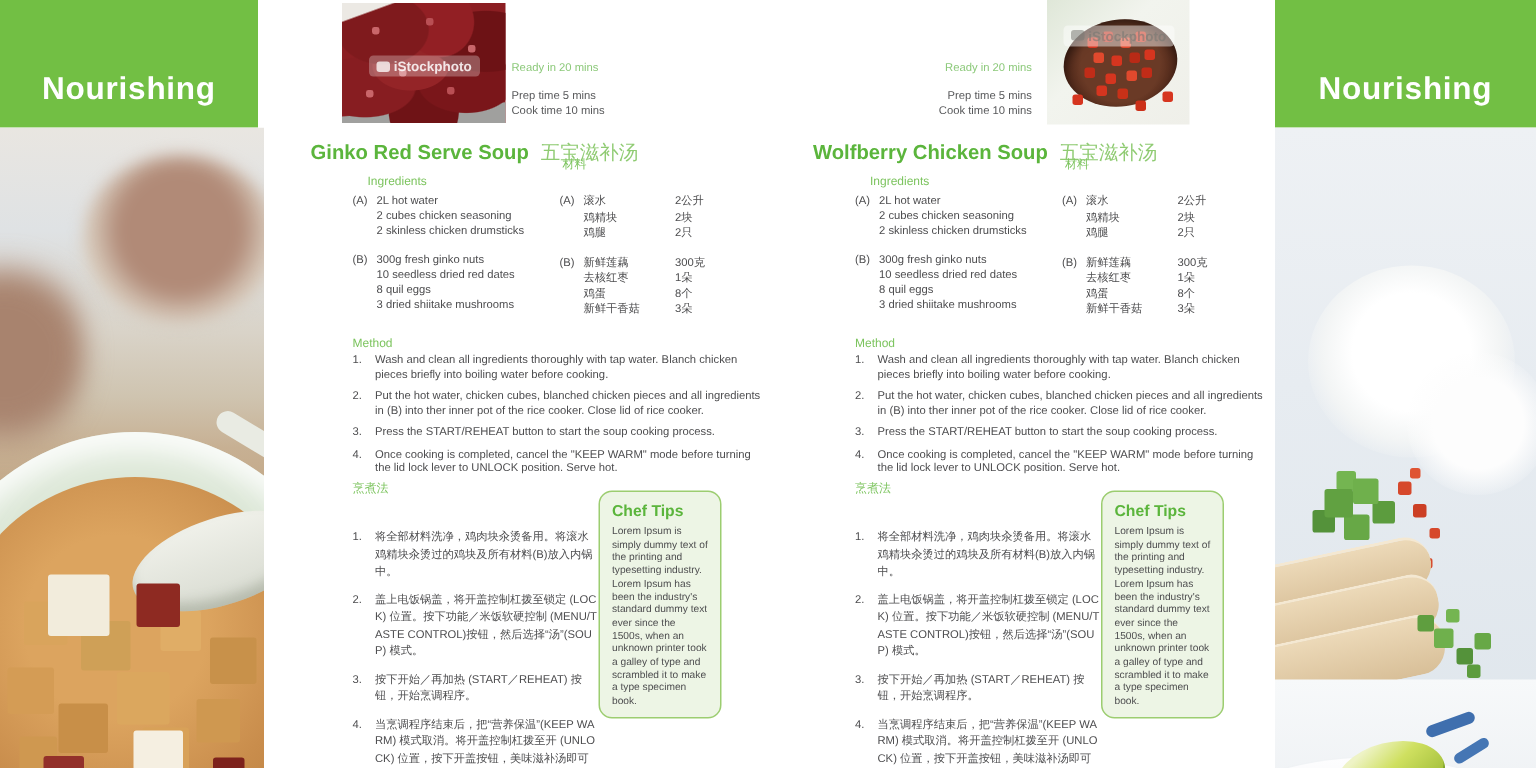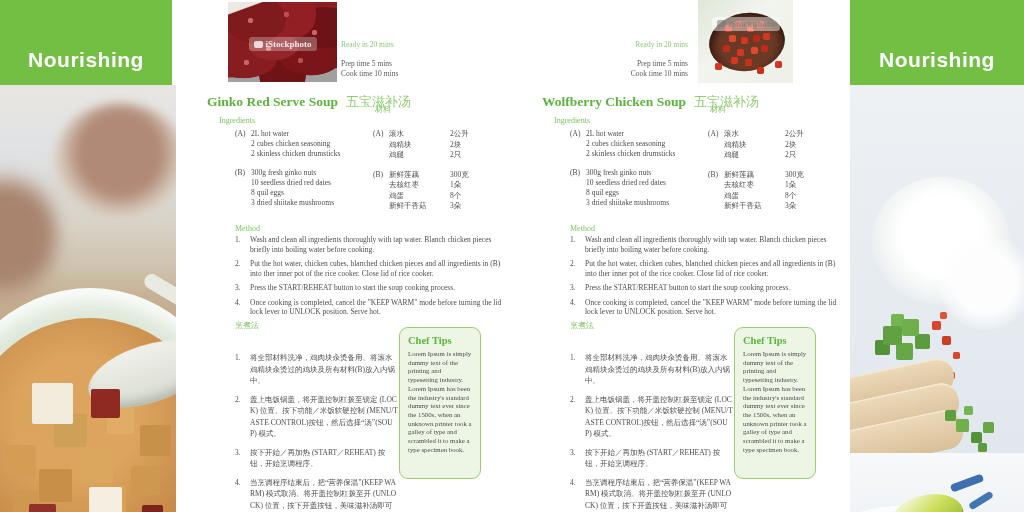--- a/index.html
+++ b/index.html
@@ -94,31 +94,31 @@
     28px 48px 0 3px #c12c18,42px 52px 0 3px #d6351f,56px 50px 0 3px #e0492d,66px 48px 0 3px #c12c18,
     36px 60px 0 3px #d6351f,50px 62px 0 3px #c83118,20px 66px 0 3px #d6351f,62px 70px 0 3px #cc3019,
     80px 64px 0 3px #d6351f;}
   .wm{position:absolute;left:50%;transform:translateX(-50%);display:flex;align-items:center;gap:3px;
       background:rgba(255,255,255,.28);border-radius:3px;padding:2px 5px;color:rgba(255,255,255,.85);
       font-size:9px;font-weight:bold;white-space:nowrap;}
   .wm-dates{top:44%;}
   .wm-goji{top:20%;color:rgba(120,120,115,.6);background:rgba(255,255,255,.45);}
   .cam{display:inline-block;width:9px;height:7px;border-radius:2px;background:currentColor;opacity:.9;}
   
-  .recipe{position:absolute;top:0;left:0;width:512px;height:376px;font-family:Liberation Serif, serif;}
+  .recipe{position:absolute;top:0;left:0;width:512px;height:376px;}
   #recipeR{left:335px;}
   .timing{position:absolute;font-size:7.5px;line-height:10px;color:#58595b;}
   .timingL{left:341px;top:40px;}
   .timingR{left:225px;top:40px;width:128px;text-align:right;}
   .ready{color:#8cc97a;margin-bottom:9px;}
   .title{position:absolute;left:207px;top:93px;margin:0;font-size:13.5px;white-space:nowrap;}
   .ten{color:#5bb53c;font-weight:bold;}
   .tzh{color:#8fcb72;font-weight:normal;font-size:13px;margin-left:8px;}
   .sechead{position:absolute;font-size:8px;color:#7cc45e;}
-  .h-ing{left:219px;top:116px;}
+  .h-ing{left:245px;top:116px;}
   .h-zh{left:375px;top:104px;}
   .h-method{left:235px;top:224px;}
   .h-zhm{left:235px;top:320px;}
   .ing-en{position:absolute;left:235px;top:129px;font-size:7.5px;line-height:10px;}
   .ing-zh{position:absolute;left:373px;top:129px;width:106px;font-size:7.5px;line-height:10.5px;}
   .ing-group{display:flex;}
   .ing-group.gb{margin-top:9px;}
   .glabel{width:16px;flex:none;}
   .glines{flex:1;}
   .zrow{position:relative;}

